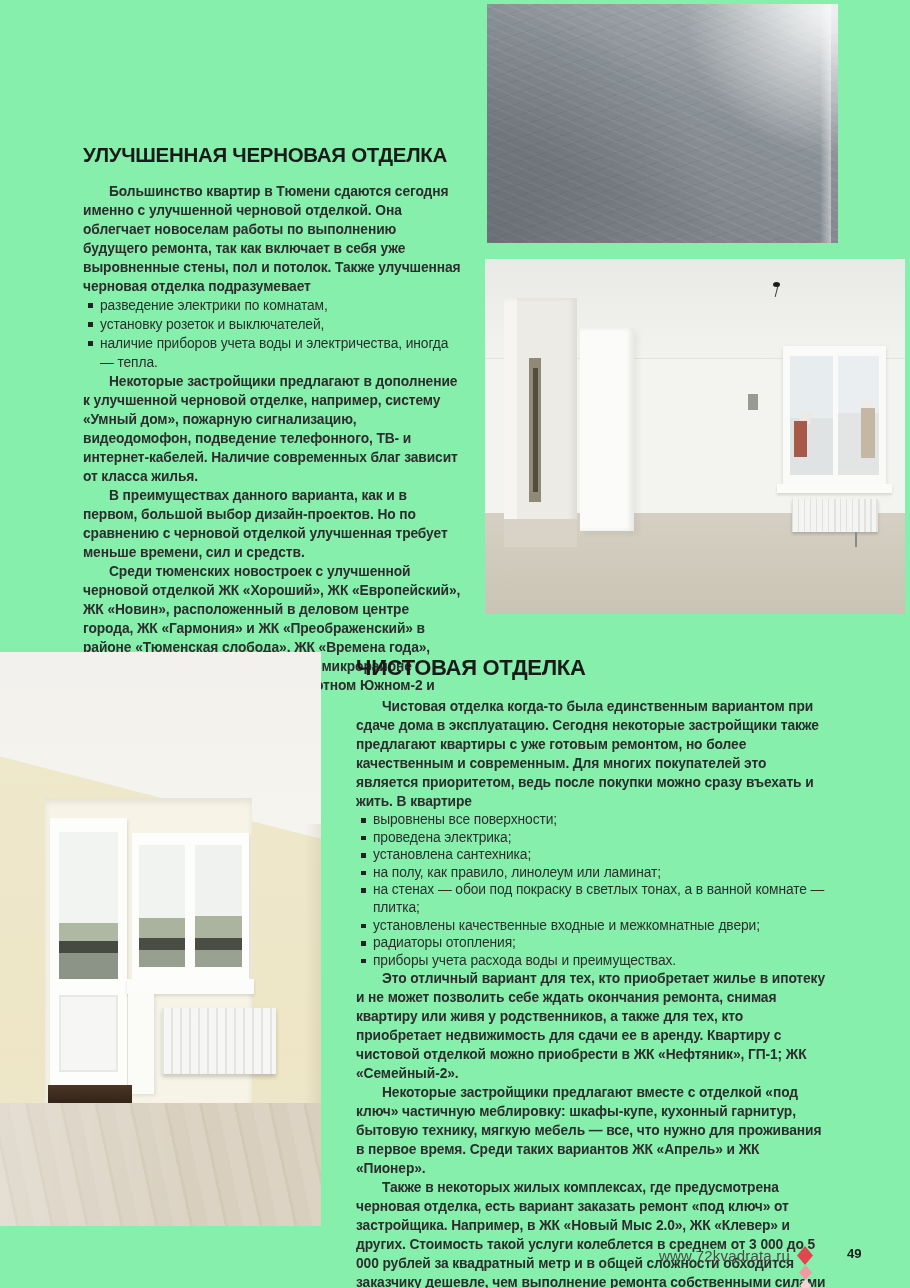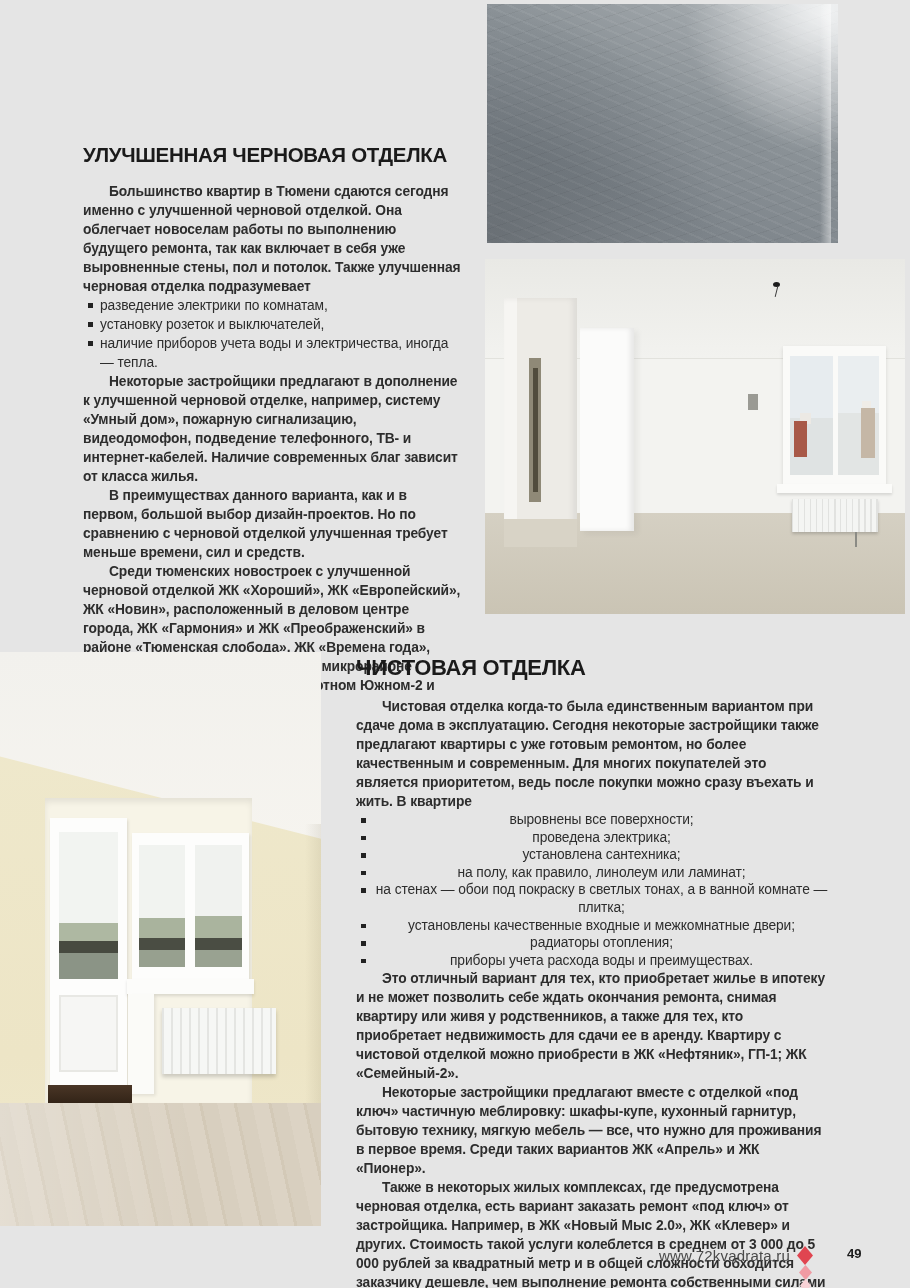--- a/index.html
+++ b/index.html
@@ -1,26 +1,26 @@
 <!DOCTYPE html>
 <html lang="ru"><head>
 <meta charset="utf-8">
 <style>
   html,body{margin:0;padding:0;background:#ffffff;}
-  .page{position:relative;width:910px;height:1288px;background:#e5e5e5;overflow:hidden;
+  .page{position:relative;width:910px;height:1288px;background:#86efac;overflow:hidden;
         font-family:"Liberation Sans", sans-serif;color:#2d2d2d;}
   
   .col{position:absolute;font-size:13.8px;line-height:19px;letter-spacing:-0.1px;}
   .col h1{font-size:20.5px;line-height:24px;letter-spacing:-0.3px;font-weight:bold;color:#1a1a1a;margin:0 0 15px 0;}
   .col h2{font-size:22px;line-height:26px;letter-spacing:-0.3px;font-weight:bold;color:#1a1a1a;margin:0 0 16px 0;}
   .col p{margin:0;text-indent:26px;font-weight:bold;}
   .col ul{margin:0;padding:0 0 0 4px;list-style:none;}
   .col li{position:relative;padding-left:13px;}
   .col li::before{content:"";position:absolute;left:1px;top:7px;width:4.5px;height:4.5px;background:#222;}
-  .sec2 ul{line-height:17.6px;text-align:center;}
+  .sec2 ul{line-height:17.6px;}
   
   .photo{position:absolute;overflow:hidden;}
   .ab{position:absolute;}
   
   .p1-base{inset:0;background:linear-gradient(205deg,#c9ced1 0%,#a2a8ac 16%,#8a9196 42%,#7e858b 72%,#888e93 100%);}
   .p1-glow{inset:0;background:radial-gradient(circle at 96% 4%,rgba(255,255,255,.75),rgba(255,255,255,0) 34%);}
   .p1-shade{inset:0;background:radial-gradient(circle at 2% 98%,rgba(30,36,42,.28),rgba(0,0,0,0) 55%);}
   .p1-streaks{inset:0;background:
      repeating-linear-gradient(24deg,rgba(255,255,255,.055) 0 2px,rgba(255,255,255,0) 2px 9px),
      repeating-linear-gradient(-18deg,rgba(0,0,0,.045) 0 1px,rgba(0,0,0,0) 1px 11px);}

